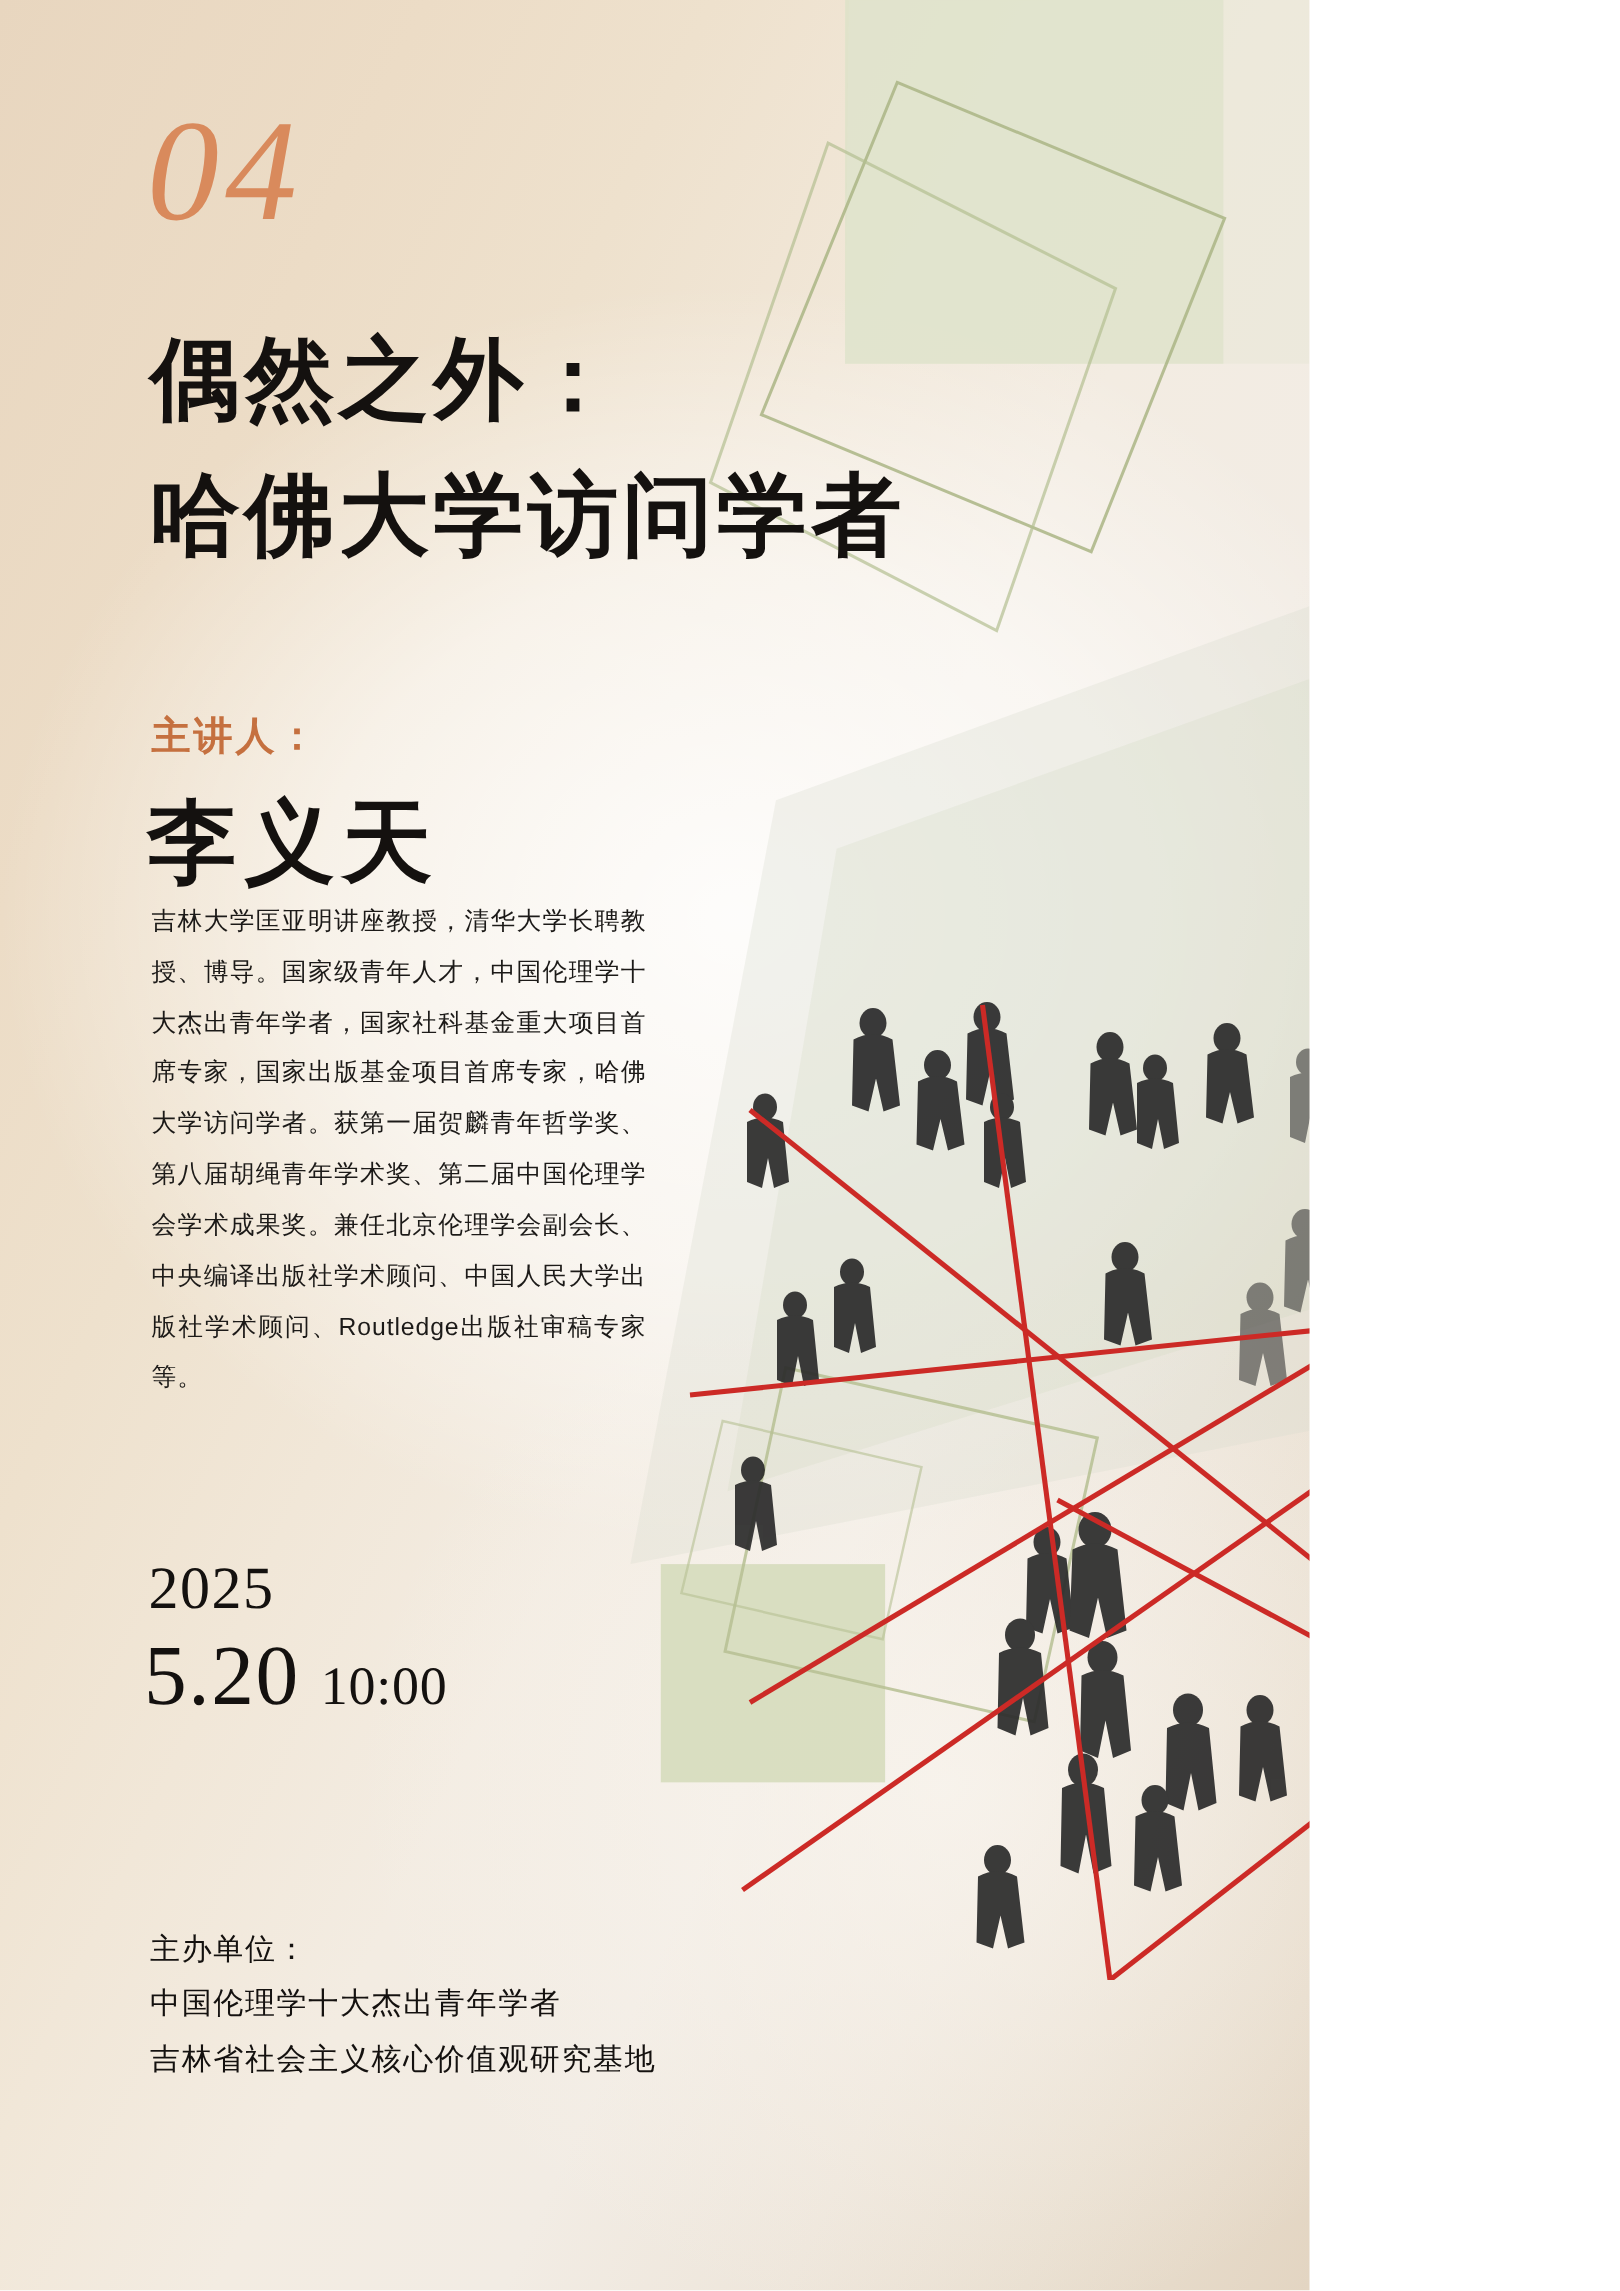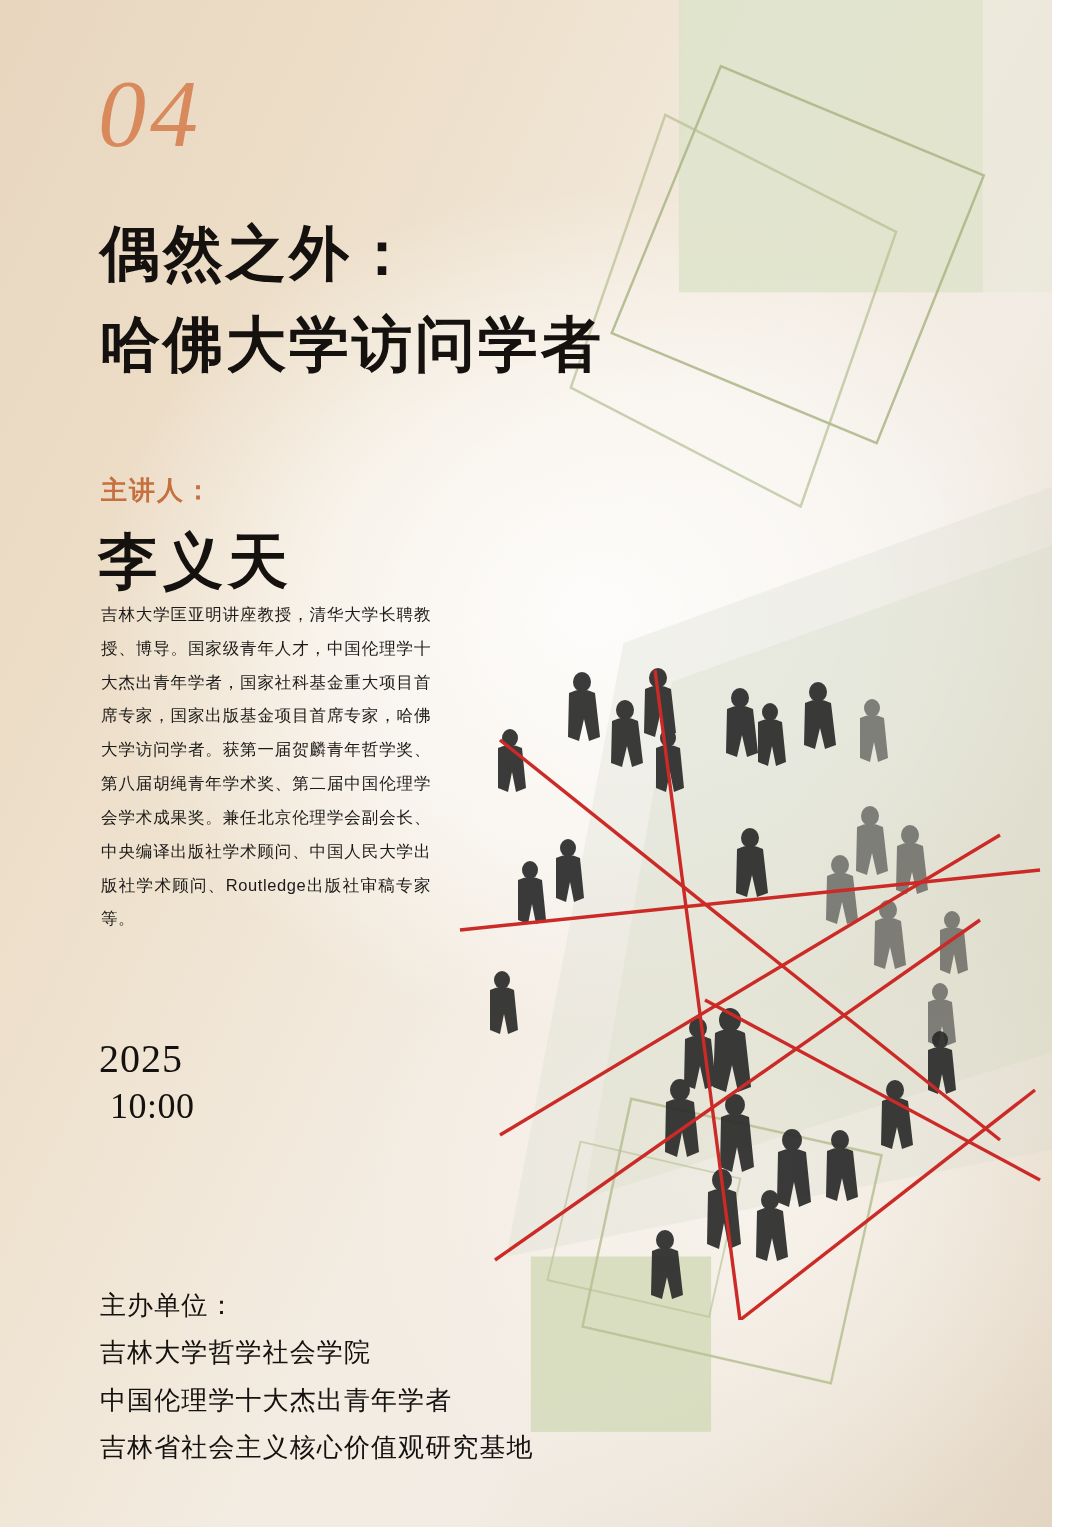--- a/index.html
+++ b/index.html
@@ -5,21 +5,21 @@
   html, body {
     margin: 0;
     padding: 0;
     background: #ffffff;
   }
   body {
     font-family: "Liberation Sans", sans-serif;
   }
   .poster {
     position: relative;
-    width: 1052px;
+    width: 873px;
     height: 1527px;
     overflow: hidden;
     background: linear-gradient(115deg, #e8d6bf 0%, #ecdcc6 18%, #eee1cd 30%, #f1e7d8 42%, #f3ece2 54%, #f2ece4 66%, #eee6db 78%, #e9dfd0 88%, #e3d5c2 100%);
   }
 
   
   .wash {
     position: absolute;
     inset: 0;
     background: radial-gradient(ellipse 720px 620px at 56% 40%, rgba(255,255,255,0.88) 0%, rgba(255,255,255,0.55) 38%, rgba(255,255,255,0.0) 68%);
@@ -146,21 +146,21 @@
     color: #14110f;
   }
   .org {
     position: absolute;
     left: 100px;
     top: 1282px;
     width: 460px;
   }
   .org-line {
     font-family: "Liberation Sans", sans-serif;
-    font-size: 26px;
+    font-size: 20px;
     line-height: 1.82;
     letter-spacing: 1.1px;
     color: #14110f;
   }
 </style>
 </head>
 <body>
 
 <div class="poster">
 
@@ -272,23 +272,23 @@
     <div class="title-line">偶然之外：</div>
     <div class="title-line">哈佛大学访问学者</div>
   </div>
 
   <div class="speaker-label">主讲人：</div>
   <div class="speaker-name">李义天</div>
   <div class="bio">吉林大学匡亚明讲座教授，清华大学长聘教授、博导。国家级青年人才，中国伦理学十大杰出青年学者，国家社科基金重大项目首席专家，国家出版基金项目首席专家，哈佛大学访问学者。获第一届贺麟青年哲学奖、第八届胡绳青年学术奖、第二届中国伦理学会学术成果奖。兼任北京伦理学会副会长、中央编译出版社学术顾问、中国人民大学出版社学术顾问、Routledge出版社审稿专家等。</div>
 
   <div class="year">2025</div>
   <div class="date-row">
+    <span class="date">5.20</span>
     <span class="time">10:00</span>
   </div>
 
   <div class="org">
     <div class="org-line">主办单位：</div>
-    <div class="org-line">吉林大学哲学社会学院</div>
     <div class="org-line">中国伦理学十大杰出青年学者</div>
     <div class="org-line">吉林省社会主义核心价值观研究基地</div>
   </div>
 
 </div>
 
 </body></html>

